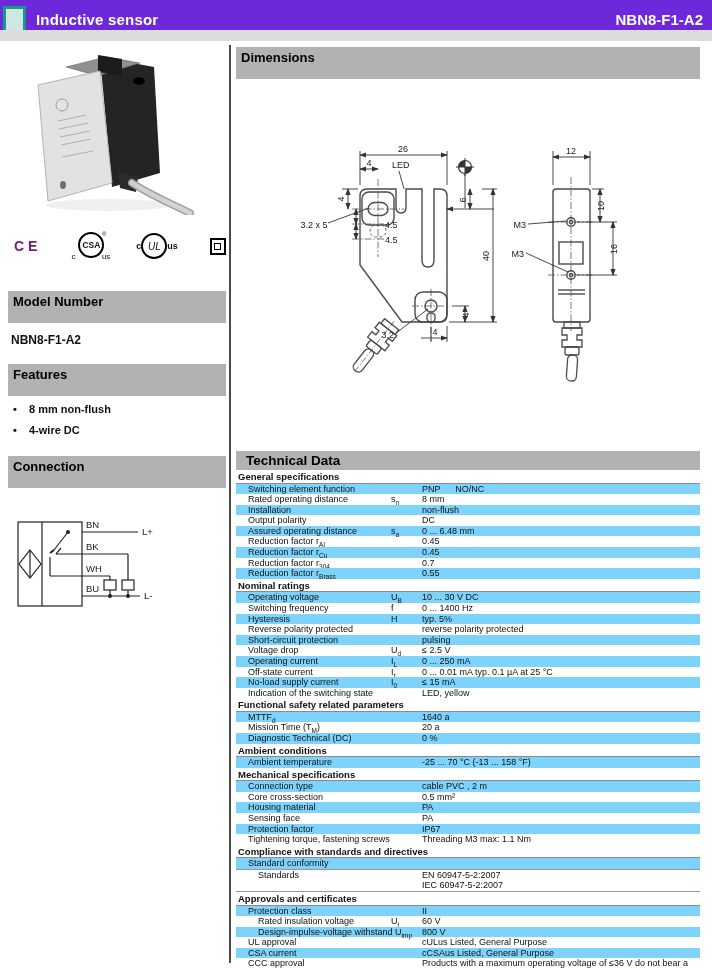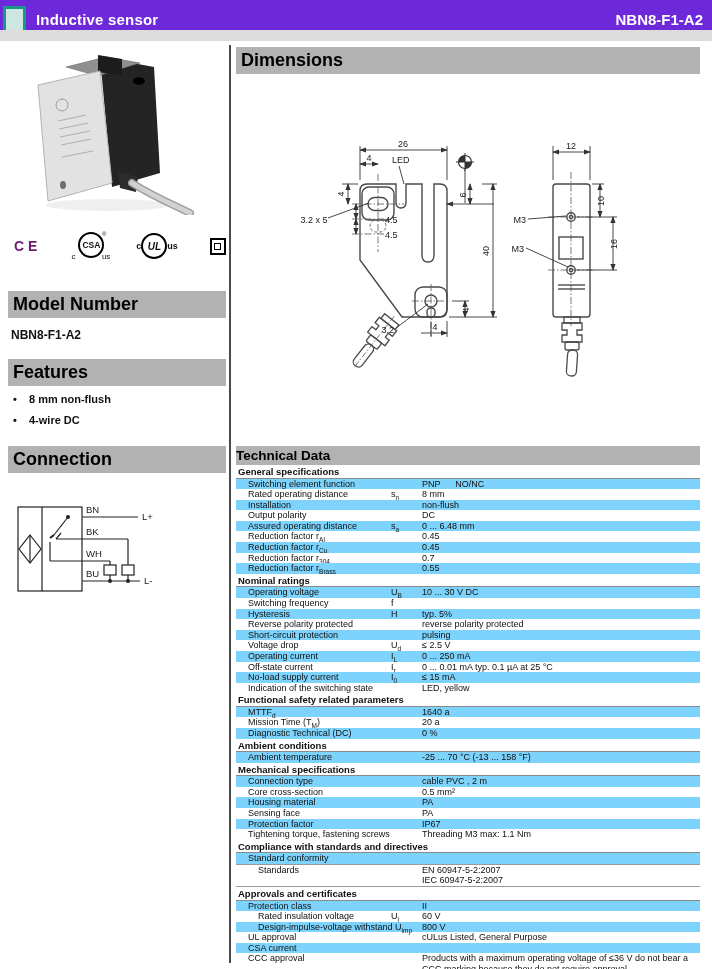--- a/index.html
+++ b/index.html
@@ -8,34 +8,34 @@
   
   .topbar{position:absolute;left:0;top:0;width:712px;height:38px;background:#6d28d9;display:flex;align-items:center}
   .logo{width:17px;height:21px;background:#cfe7e1;border:3px solid #17998a;margin-left:3px}
   .topbar-title{color:#fff;font-weight:bold;font-size:15px;margin-left:10px;letter-spacing:.2px}
   .topbar-model{color:#fff;font-weight:bold;font-size:15px;margin-left:auto;margin-right:9px}
   .substrip{position:absolute;top:30px;left:0;width:712px;height:11px;background:#dcdcdc}
   .divider{position:absolute;left:229px;top:45px;width:2px;height:918px;background:#4a4a4a}
   
   .leftcol{position:absolute;left:8px;top:45px;width:218px}
   .rightcol{position:absolute;left:236px;top:47px;width:464px}
-  .secbar{background:#b2b2b2;color:#000;font-weight:bold;font-size:18px;padding:3px 0 3px 5px}
+  .secbar{background:#b2b2b2;color:#000;font-weight:bold;font-size:13px;padding:3px 0 14px 5px}
   
   .certs{display:flex;align-items:center;height:30px;margin:12px 0 0 6px}
   .ce{font-size:14px;letter-spacing:4px;font-weight:700;color:#701a75}
   .csa{position:relative;width:46px;height:30px;margin-left:28px}
   .csa .circ{position:absolute;left:9px;top:1px;width:22px;height:22px;border:2.5px solid #000;border-radius:50%;
              display:flex;align-items:center;justify-content:center;font-weight:bold;font-size:8.5px}
   .csa .c{position:absolute;left:2px;bottom:0;font-size:8px}
   .csa .us{position:absolute;right:2px;bottom:0;font-size:8px}
   .csa .reg{position:absolute;right:6px;top:0;font-size:6px}
   .ul{position:relative;display:flex;align-items:center;margin-left:24px}
   .ul .c{font-size:9px;font-weight:bold}
   .ul .circ{width:22px;height:22px;border:2.5px solid #000;border-radius:50%;display:flex;align-items:center;
-            justify-content:center;font-weight:bold;font-size:10px;font-style:italic}
+            justify-content:center;font-weight:normal;font-size:10px;font-style:italic}
   .ul .us{font-size:9px;font-weight:bold}
   .sq2{width:13px;height:13px;border:2px solid #000;margin-left:32px;display:flex;align-items:center;justify-content:center}
   .sq2 .inner{width:5px;height:5px;border:1.5px solid #000}
   
   .modelno{font-weight:bold;font-size:12px;margin:10px 0 0 3px}
   .feat{display:flex;font-weight:bold;font-size:11px;margin:6px 0 0 5px;line-height:15px}
   .feat .b{width:16px}
   
   .tdtable{width:464px;border-bottom:1px solid #7d7d7d;padding-bottom:2px}
   .tsection{font-weight:bold;font-size:9.5px;line-height:11.5px;border-bottom:1px solid #8a8a8a;padding-left:2px;margin-top:1px}
@@ -279,21 +279,21 @@
         <text transform="rotate(-90 233 236)" x="233" y="236" text-anchor="middle">4</text>
         <text x="335" y="75" text-anchor="middle">12</text>
         <text transform="rotate(-90 368 127)" x="368" y="127" text-anchor="middle">10</text>
         <text x="290" y="149" text-anchor="end">M3</text>
         <text x="288" y="178" text-anchor="end">M3</text>
         <text transform="rotate(-90 381 170)" x="381" y="170" text-anchor="middle">16</text>
       </g>
     </svg>
 
     
-    <div class="secbar" style="font-size:13.5px;padding:2px 0 2px 0">Technical Data</div>
+    <div class="secbar" style="font-size:13.5px;padding:2px 0 2px 10px">Technical Data</div>
     <div class="tdtable">
         <div class="tsection">General specifications</div>
         <div class="trow shade">
           <span class="tlabel">Switching element function</span>
           <span class="tval">PNP      NO/NC</span>
         </div>
         <div class="trow">
           <span class="tlabel">Rated operating distance</span>
           <span class="tsym">s<sub>n</sub></span>
           <span class="tval">8 mm</span>
@@ -329,20 +329,21 @@
         </div>
         <div class="tsection">Nominal ratings</div>
         <div class="trow shade">
           <span class="tlabel">Operating voltage</span>
           <span class="tsym">U<sub>B</sub></span>
           <span class="tval">10 ... 30 V DC</span>
         </div>
         <div class="trow">
           <span class="tlabel">Switching frequency</span>
           <span class="tsym">f</span>
+          <span class="tval">0 ... 1400 Hz</span>
         </div>
         <div class="trow shade">
           <span class="tlabel">Hysteresis</span>
           <span class="tsym">H</span>
           <span class="tval">typ. 5%</span>
         </div>
         <div class="trow">
           <span class="tlabel">Reverse polarity protected</span>
           <span class="tval">reverse polarity protected</span>
         </div>
@@ -440,20 +441,21 @@
         <div class="trow shade ind">
           <span class="tlabel">Design-impulse-voltage withstand U<sub>imp</sub></span>
           <span class="tval">800 V</span>
         </div>
         <div class="trow">
           <span class="tlabel">UL approval</span>
           <span class="tval">cULus Listed, General Purpose</span>
         </div>
         <div class="trow shade">
           <span class="tlabel">CSA current</span>
+          <span class="tval">cCSAus Listed, General Purpose</span>
         </div>
         <div class="trow">
           <span class="tlabel">CCC approval</span>
           <span class="tval">Products with a maximum operating voltage of ≤36 V do not bear a CCC marking because they do not require approval.</span>
         </div>
       </div>
   </div>
 
 </div>
 

